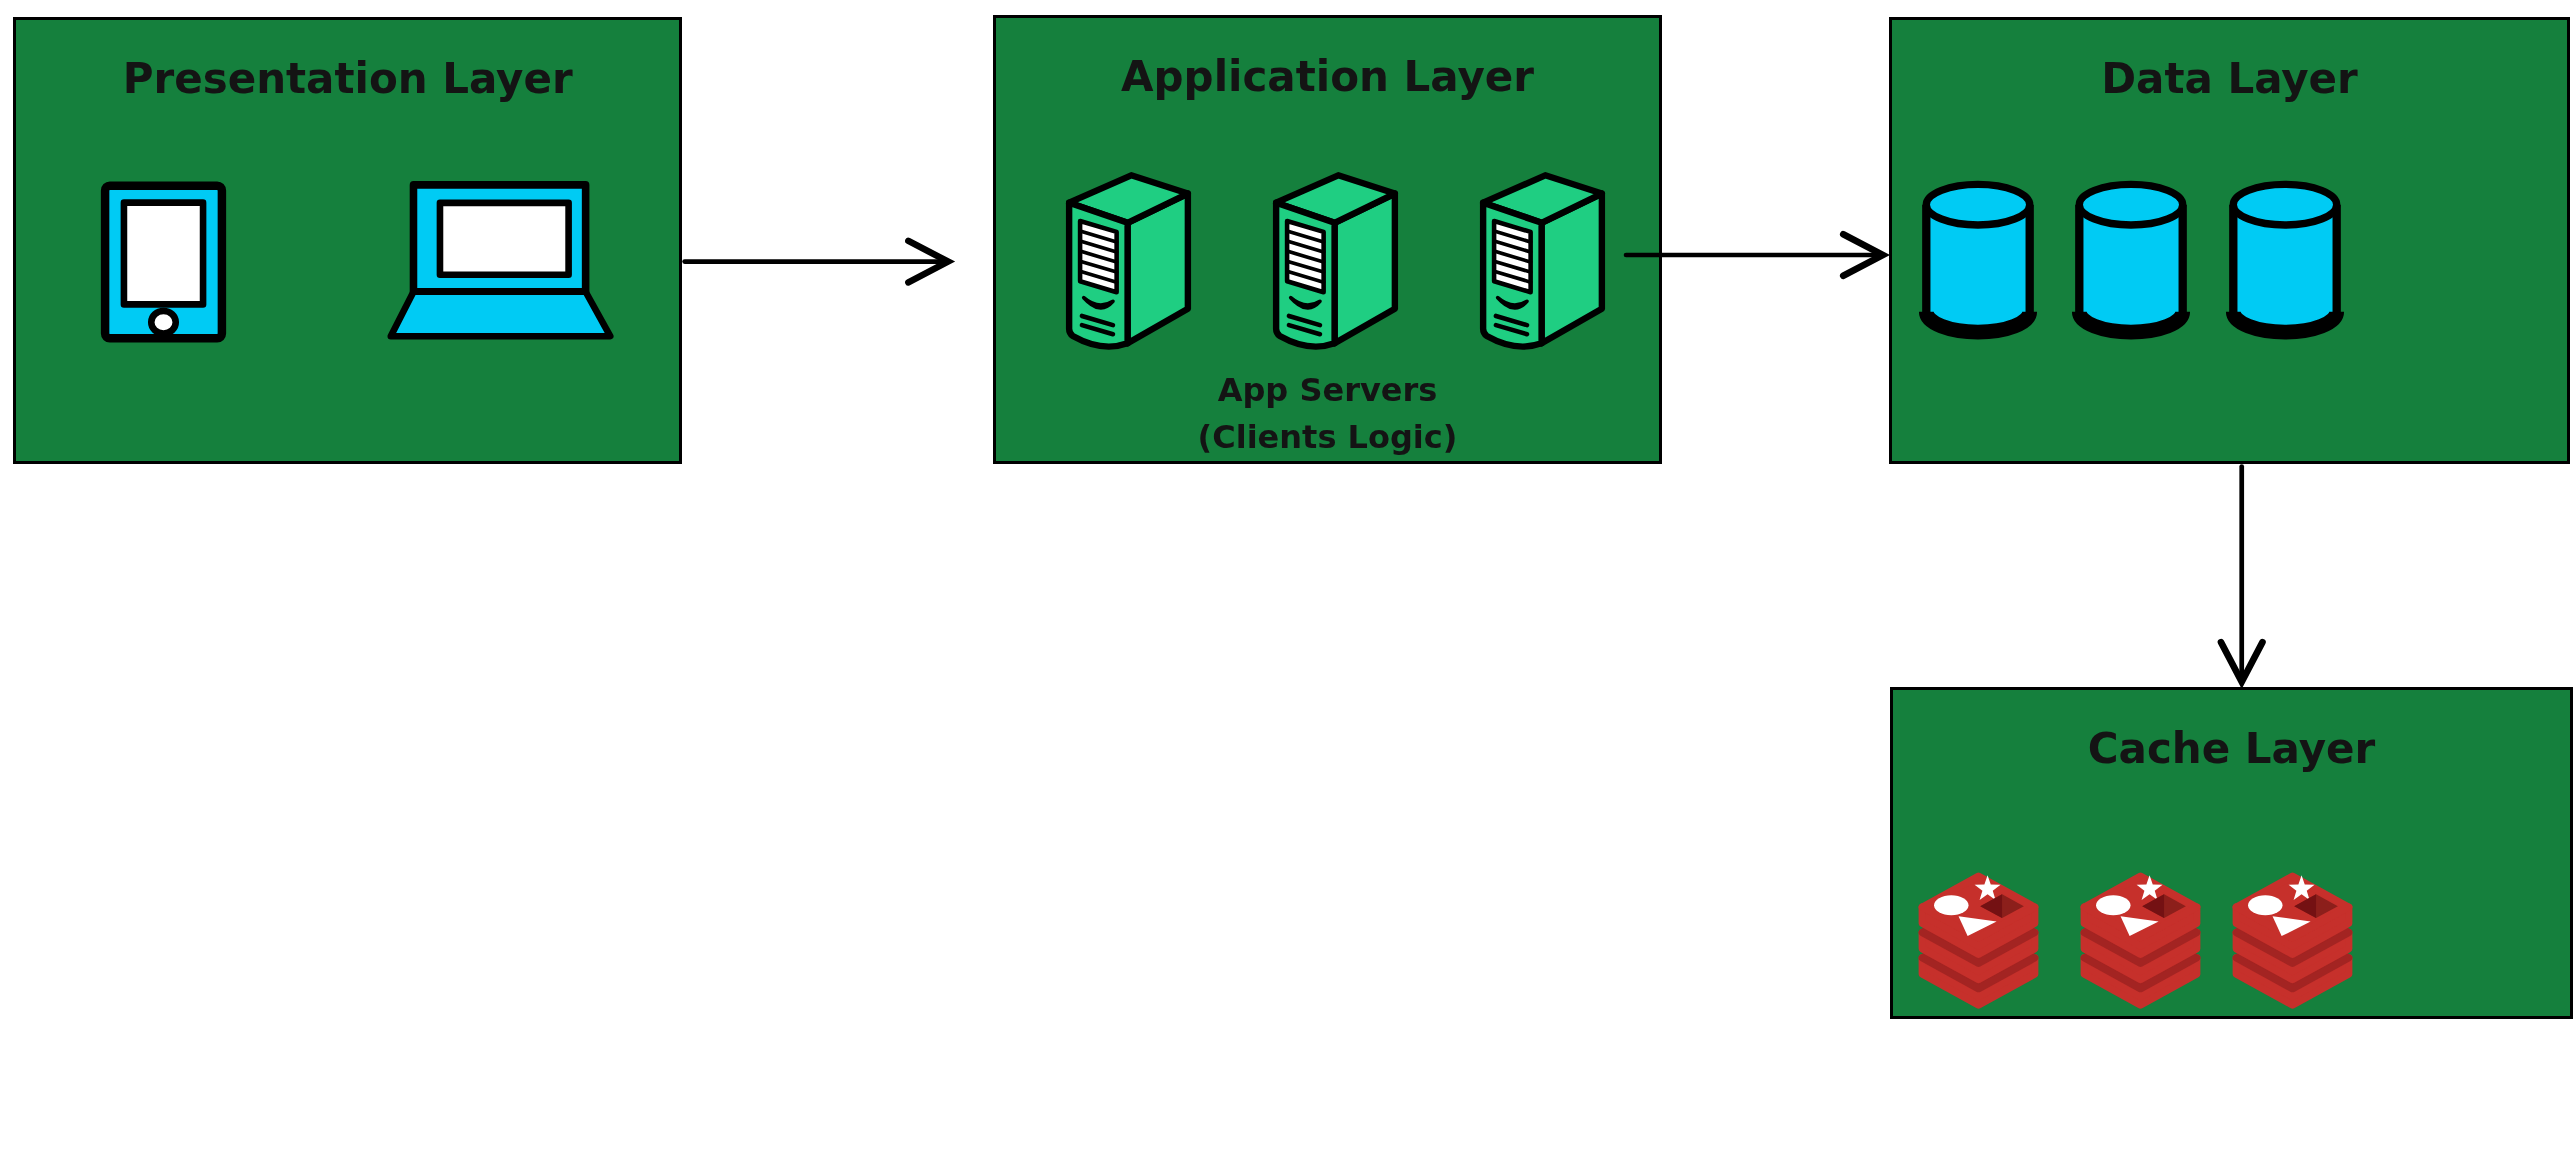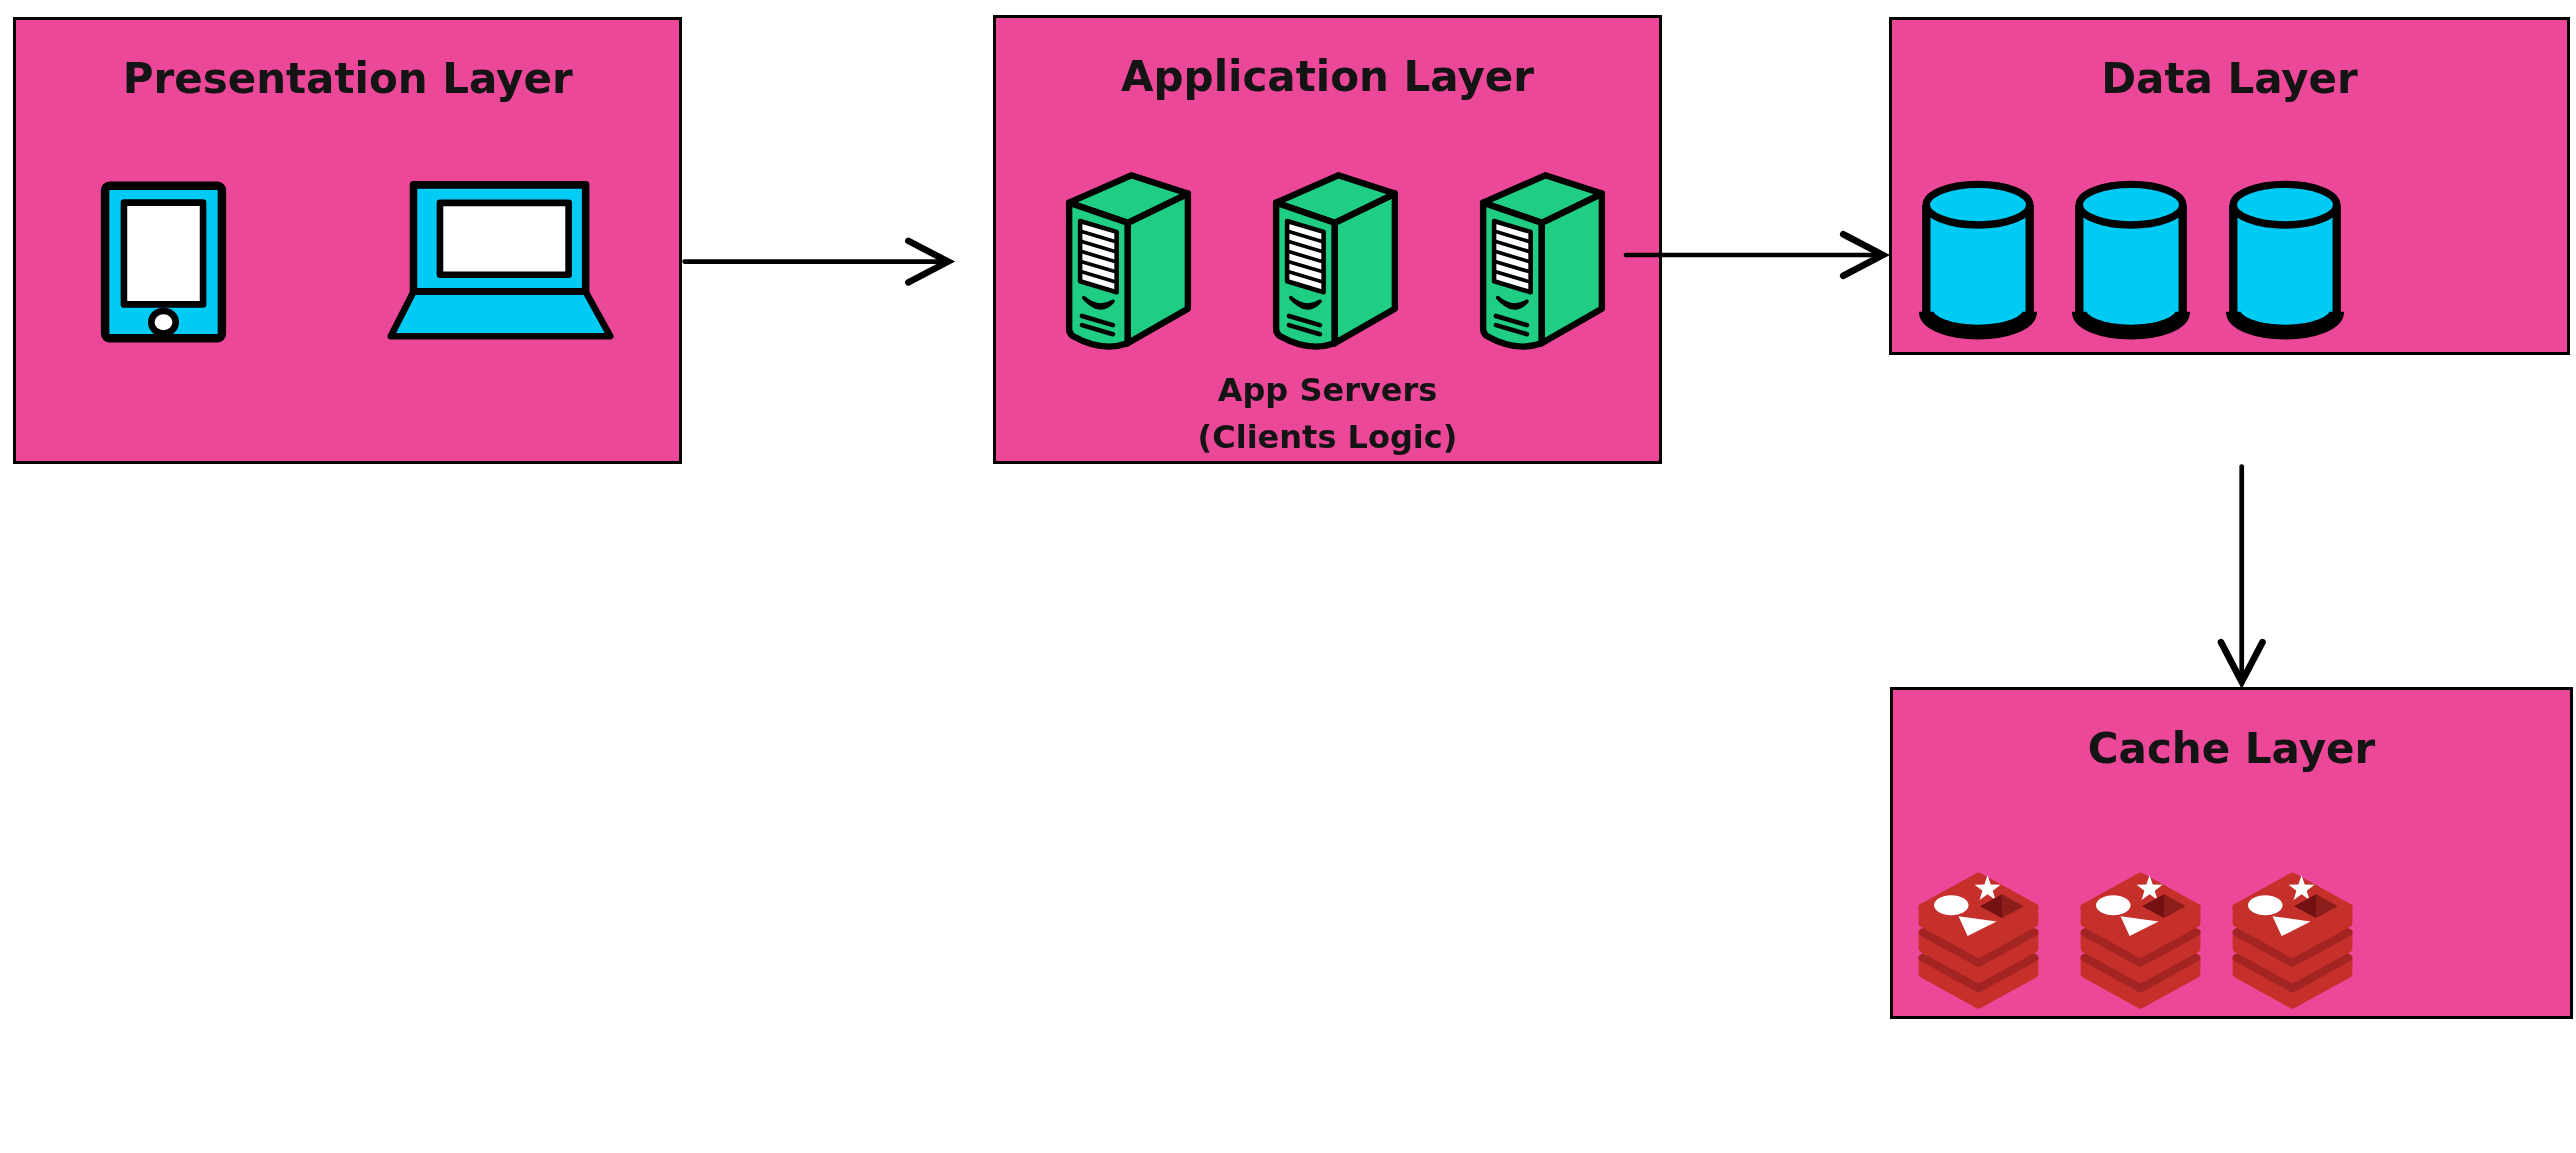--- a/index.html
+++ b/index.html
@@ -7,21 +7,21 @@
     position:relative;
     width:2576px;
     height:1154px;
     background:var(--background,#fff);
     font-family:"DejaVu Sans","Liberation Sans",sans-serif;
     overflow:hidden;
   }
   .layer-box{
     position:absolute;
     box-sizing:border-box;
-    background:#ec4899;
+    background:#15803d;
     border:3.8px solid var(--outline,#000);
     padding-left:16px;
   }
   .box-title{
     position:absolute;left:0;right:0;
     text-align:center;
     font-size:42px;
     font-weight:bold;
     color:#141414;
     letter-spacing:0px;
@@ -109,21 +109,21 @@
     <svg class="icon" style="left:271px;top:147px" width="137" height="185" viewBox="0 0 150 200">
         <use href="#sym-server"></use>
       </svg>
     <svg class="icon" style="left:478px;top:147px" width="137" height="185" viewBox="0 0 150 200">
         <use href="#sym-server"></use>
       </svg>
     <div class="box-caption" style="top:353px">App Servers</div>
     <div class="box-caption" style="top:400px">(Clients Logic)</div>
   </div>
 
-  <div class="layer-box" style="left:1889px;top:17px;width:681px;height:338px">
+  <div class="layer-box" style="left:1889px;top:17px;width:681px;height:447px">
     <div class="box-title" style="top:34px">Data Layer</div>
     <svg class="icon" style="left:25.5px;top:155px" width="120" height="172" viewBox="0 0 130 186">
         <use href="#sym-database"></use>
       </svg>
     <svg class="icon" style="left:179px;top:155px" width="120" height="172" viewBox="0 0 130 186">
         <use href="#sym-database"></use>
       </svg>
     <svg class="icon" style="left:333px;top:155px" width="120" height="172" viewBox="0 0 130 186">
         <use href="#sym-database"></use>
       </svg>

